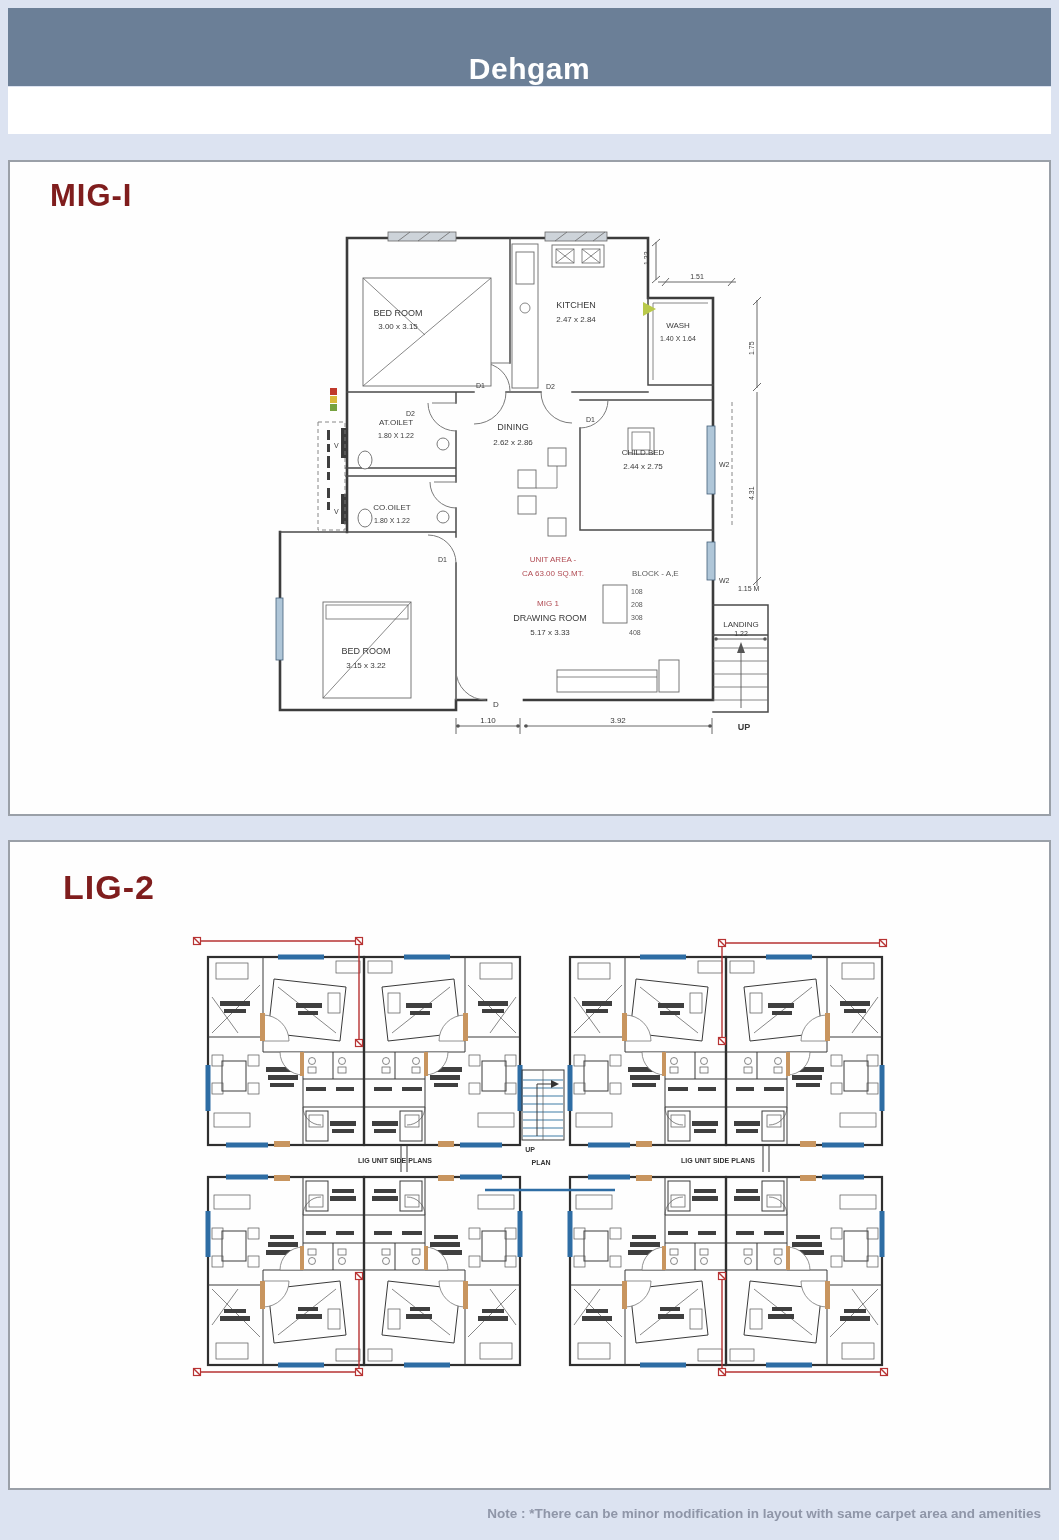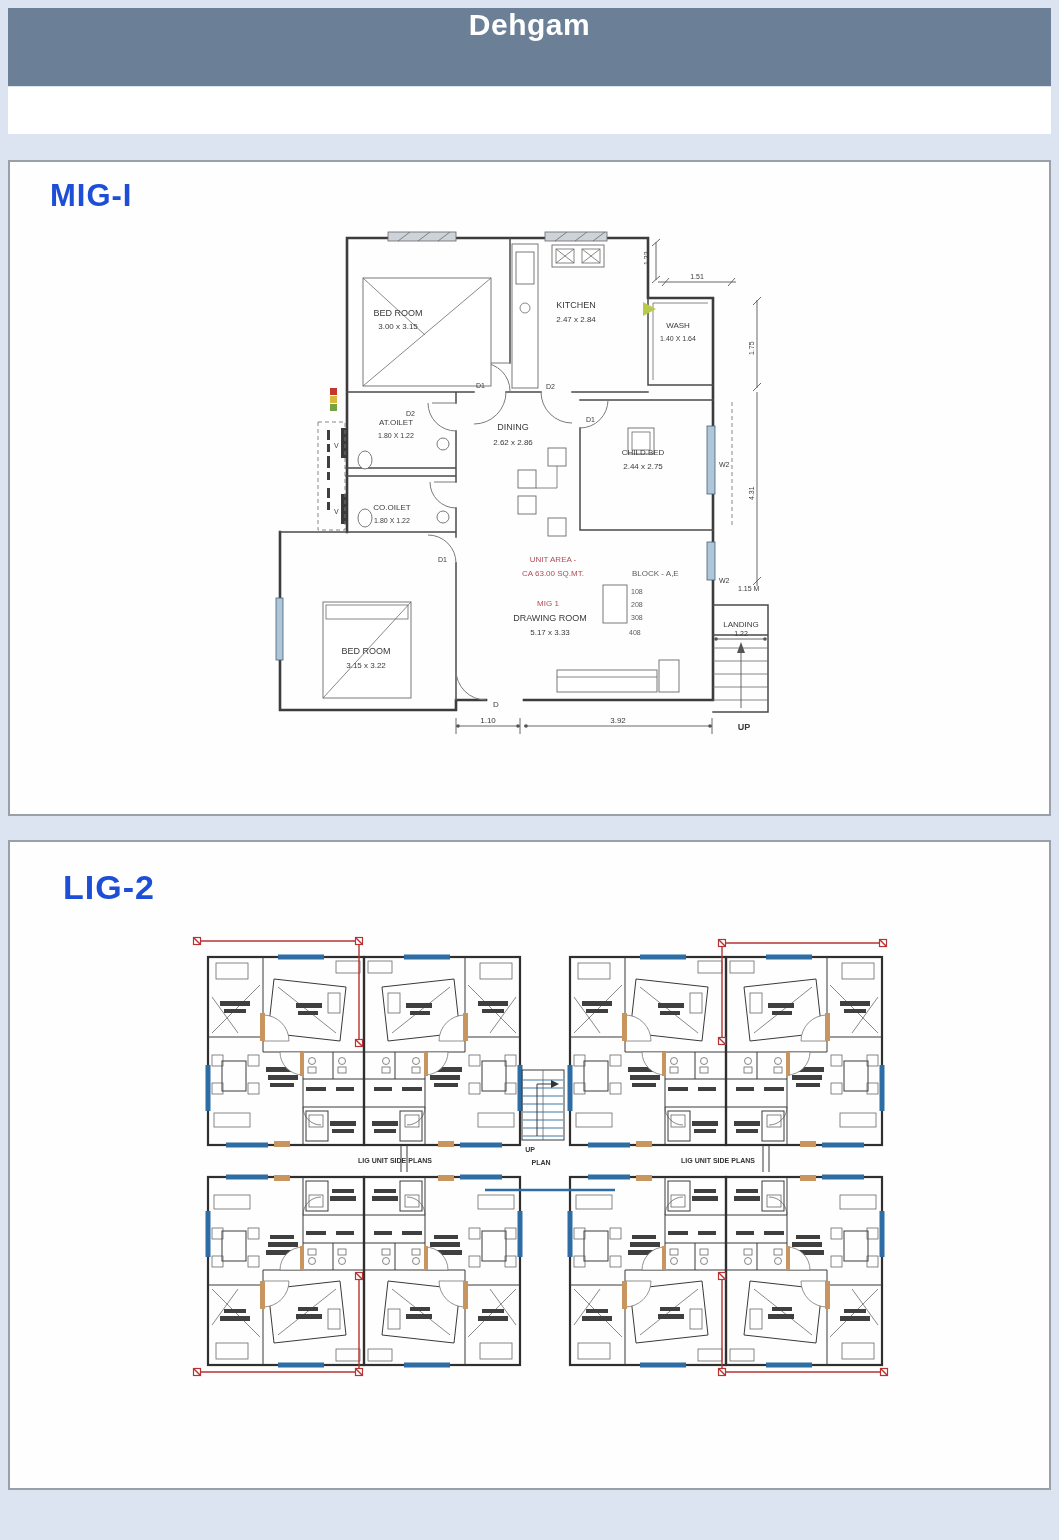--- a/index.html
+++ b/index.html
@@ -1,25 +1,25 @@
 <!DOCTYPE html>
 <html><head>
 <meta charset="utf-8">
 <style>
   html,body{margin:0;padding:0;background:#dce3f1;}
   #page{position:relative;width:1059px;height:1540px;background:#dce3f1;overflow:hidden;
         font-family:"Liberation Sans",sans-serif;}
   #hdr{position:absolute;left:8px;top:8px;width:1043px;height:78px;background:#6b7f97;
-       display:flex;align-items:flex-start;justify-content:center;}
+       display:flex;align-items:flex-end;justify-content:center;}
   #hdr .t{color:#fff;font-size:30px;font-weight:bold;letter-spacing:.5px;}
   #strip{position:absolute;left:8px;top:87px;width:1043px;height:47px;background:#ffffff;}
   .panel{position:absolute;left:8px;width:1039px;background:#fefefe;border:2px solid #9aa0a8;}
   #panel-mig{top:160px;height:652px;}
   #panel-lig{top:840px;height:646px;}
-  .sec-h{position:absolute;font-weight:bold;color:#1d4ed8;}
+  .sec-h{position:absolute;font-weight:bold;color:#7f1d1d;}
   #h-mig{left:50px;top:178px;font-size:31px;letter-spacing:1px;}
   #h-lig{left:55px;top:868px;font-size:34px;letter-spacing:1px;margin-left:8px;}
   #note{position:absolute;top:1506px;right:18px;font-size:13.5px;font-weight:600;color:#8f96a8;}
   svg{position:absolute;overflow:visible;}
   #svg-mig{left:260px;top:230px;}
   #svg-lig{left:185px;top:922px;}
   .w  {stroke:#3c3c3c;stroke-width:2.6;fill:none;stroke-linecap:square;}
   .w1 {stroke:#4a4a4a;stroke-width:1.5;fill:none;stroke-linecap:square;}
   .w0 {stroke:#6a6a6a;stroke-width:.8;fill:none;}
   .arc{stroke:#7a7a7a;stroke-width:1;fill:none;}
@@ -314,13 +314,14 @@
     </g>
 
     <g>
       <text class="cap mid" x="210" y="241">LIG UNIT SIDE PLANS</text>
       <text class="cap mid" x="533" y="241">LIG UNIT SIDE PLANS</text>
       <text class="cap mid" x="345" y="230">UP</text>
       <text class="cap mid" x="356" y="243">PLAN</text>
     </g>
   </svg>
 
+  <div id="note">Note : *There can be minor modification in layout with same carpet area and amenities</div>
 </div>
 
 </body></html>

